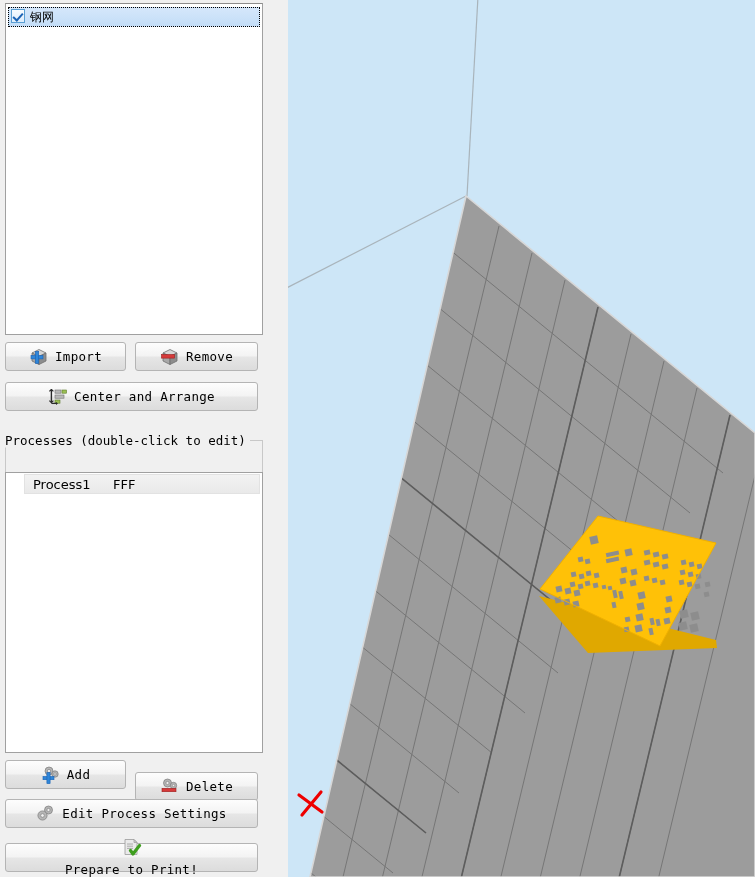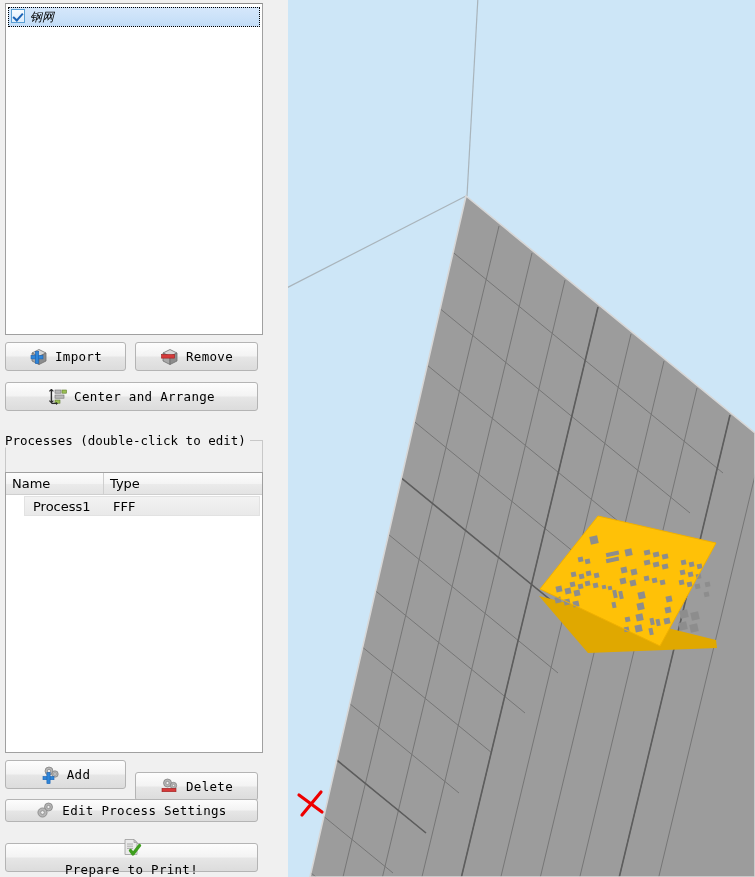--- a/index.html
+++ b/index.html
@@ -36,21 +36,20 @@
   .model-list {
     position: absolute;
     left: 5px; top: 3px;
     width: 258px;
     height: 332px;
     background: #ffffff;
     border: 1px solid #a0a0a0;
     border-top-color: #8c8c8c;
     box-sizing: border-box;
     overflow: hidden;
-    font-style: italic;
   }
   .model-row {
     position: relative;
     margin: 3px 2px 0 2px;
     height: 20px;
     display: flex;
     align-items: center;
     background: linear-gradient(to bottom, #d5e7fb 0%, #c3ddf7 100%);
     border: 1px dotted #000;
     box-sizing: border-box;
@@ -99,21 +98,21 @@
     font-size: 12.5px;
     color: #000;
     user-select: none;
   }
   .btn .lbl { letter-spacing: 0.3px; white-space: nowrap; }
   .btn-import  { left: 5px;   top: 342px; width: 121px; height: 29px; }
   .btn-remove  { left: 135px; top: 342px; width: 123px; height: 29px; }
   .btn-center  { left: 5px;   top: 382px; width: 253px; height: 29px; }
   .btn-add     { left: 5px;   top: 760px; width: 121px; height: 29px; }
   .btn-delete  { left: 135px; top: 772px; width: 123px; height: 29px; }
-  .btn-edit    { left: 5px;   top: 799px; width: 253px; height: 23px; }
+  .btn-edit    { left: 5px;   top: 799px; width: 253px; height: 29px; }
   .btn-prepare { left: 5px;   top: 843px; width: 253px; height: 29px; flex-direction: column; }
 
   
   .icon { display: inline-block; position: relative; flex: none; }
   .icon-cube { width: 20px; height: 18px; }
   .icon-arrange { width: 20px; height: 16px; }
   .icon-gears { width: 20px; height: 18px; }
   .icon-doc { width: 20px; height: 18px; }
 
   
@@ -254,24 +253,20 @@
           <path d="M8 12.9 L10 14.4 L8 15.9" fill="#2b2b2b"></path>
         </svg>
       </span>
       <span class="lbl">Center and Arrange</span>
     </div>
 
     <div class="group-box"></div>
     <div class="group-title">Processes (double-click to edit)</div>
 
     <div class="proc-table">
-      <div class="proc-head">
-        <div class="th th-name">Name</div>
-        <div class="th th-type">Type</div>
-      </div>
       <div class="proc-row">
         <div class="td-name">Process1</div>
         <div class="td-type">FFF</div>
       </div>
     </div>
 
     <div class="btn btn-add">
       <span class="icon icon-gears">
         <svg width="20" height="18" viewBox="0 0 20 18">
           <g fill="#b5b5b5" stroke="#7b7b7b" stroke-width="0.7">

